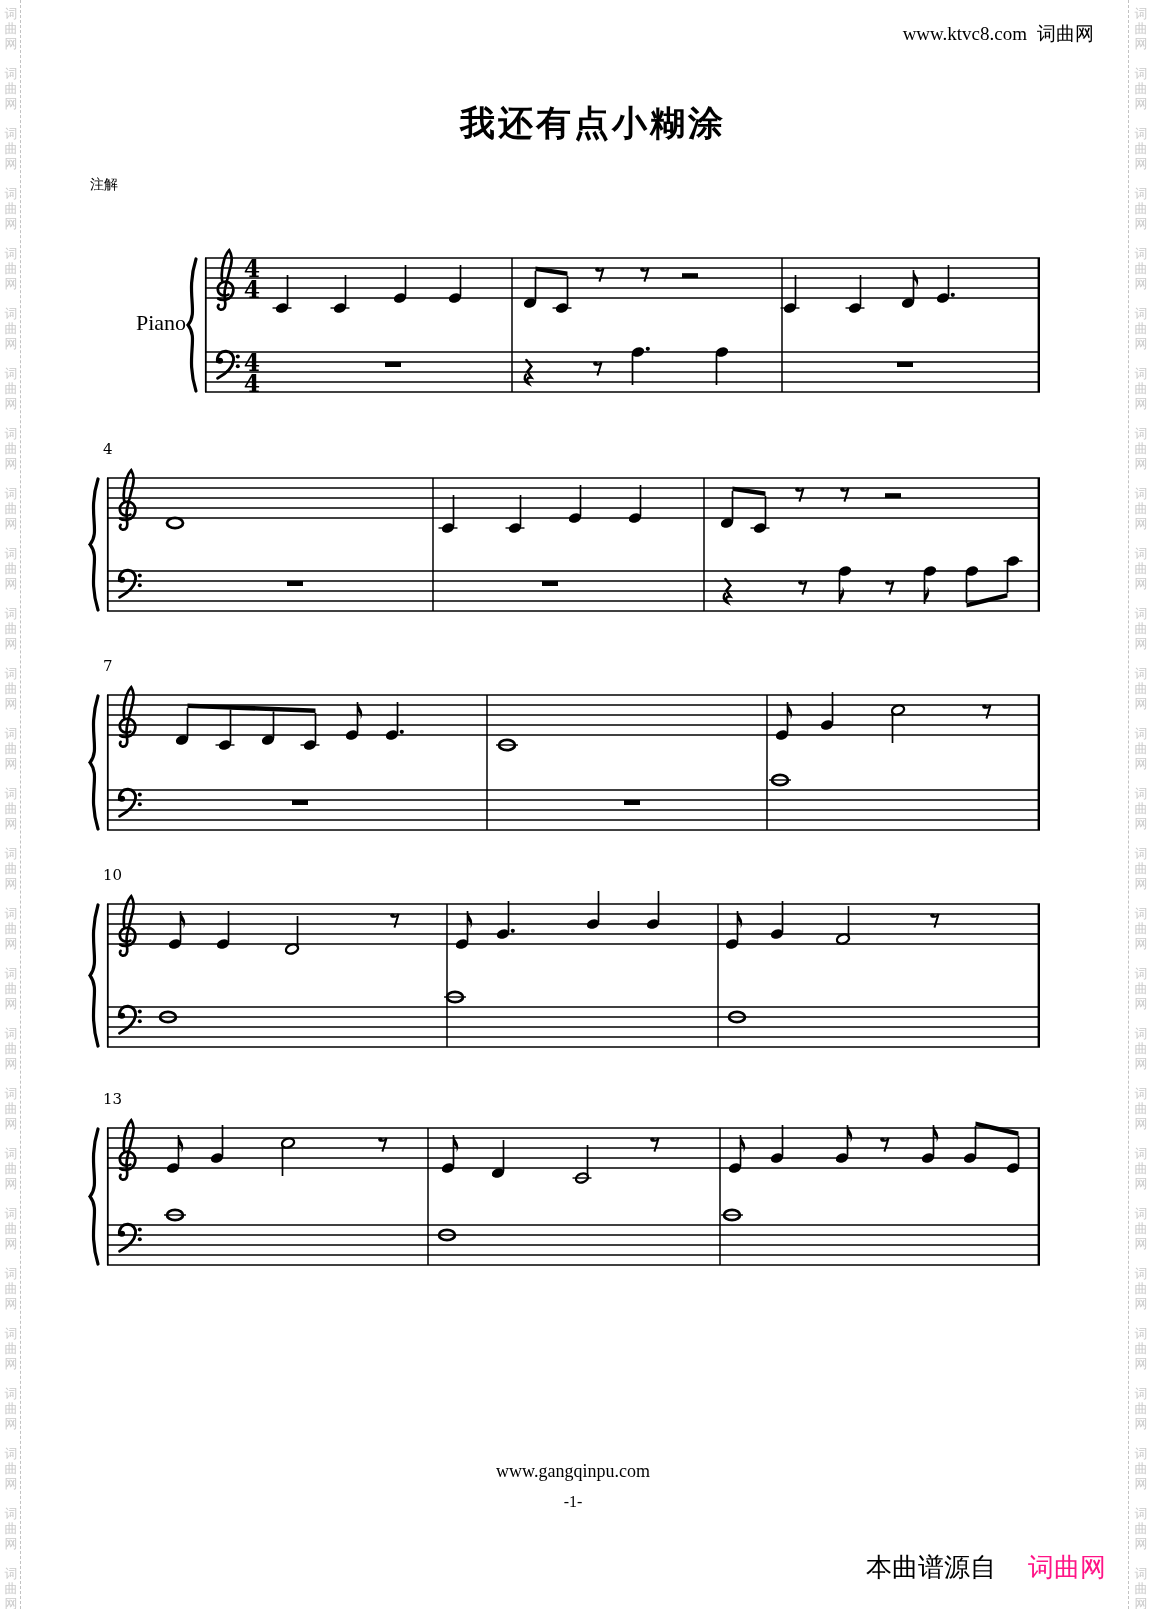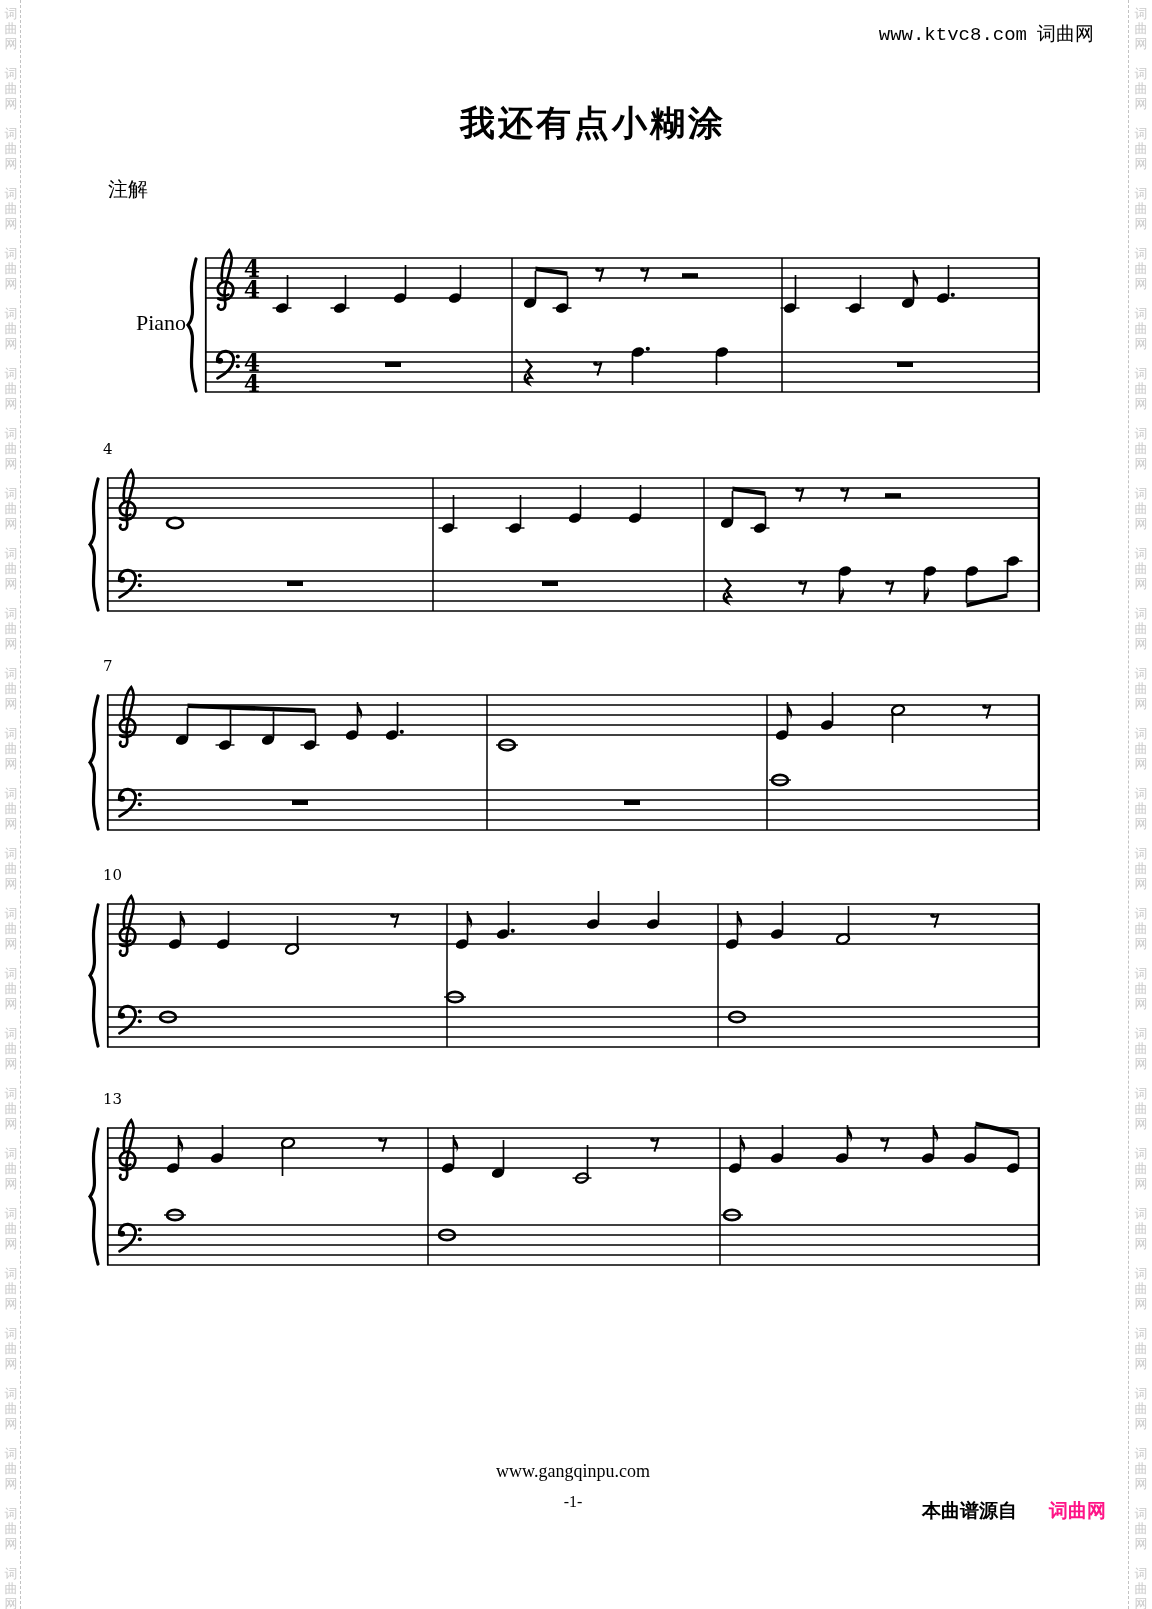--- a/index.html
+++ b/index.html
@@ -3,28 +3,28 @@
 <meta charset="utf-8">
 <style>
   html,body{margin:0;padding:0}
   body{width:1152px;height:1609px;background:#fff;position:relative;overflow:hidden;
        font-family:"Liberation Serif","DejaVu Serif",serif;color:#000}
   .page{position:absolute;left:0;top:0;width:1152px;height:1609px;background:#fff}
   #score{position:absolute;left:0;top:0}
   .title{position:absolute;left:4px;top:84px;width:1146px;text-align:center;
          font-size:35px;font-weight:bold;margin:16px;letter-spacing:3px}
   .header-right{position:absolute;top:21px;right:58px;font-size:19px;white-space:nowrap}
-  .header-right .mono{font-family:Liberation Mono, monospace}
+  .header-right .mono{font-family:Liberation Serif, serif}
   .header-right .hdr-site{margin-left:10px;font-family:"Liberation Sans","DejaVu Sans",sans-serif}
   .credits{position:absolute;top:150px;right:112px;text-align:right;font-size:19px;line-height:28.5px}
-  .annotation{position:absolute;left:108px;top:176px;font-size:20px}
+  .annotation{position:absolute;left:90px;top:176px;font-size:14px}
   .piano-label{position:absolute;left:136px;top:310px;font-size:22px}
   .footer-url{position:absolute;top:1461px;left:0;width:1146px;text-align:center;font-size:18px}
   .footer-page{position:absolute;top:1493px;left:0;width:1146px;text-align:center;font-size:16px}
-  .source-line{position:absolute;top:1498px;right:46px;font-size:19px;font-weight:bold;
+  .source-line{position:absolute;top:1550px;right:46px;font-size:26px;font-weight:normal;
                font-family:"Liberation Sans","DejaVu Sans",sans-serif;white-space:nowrap}
   .source-line .pink{margin-left:32px}
   .wm-col{position:absolute;top:6px;width:16px;text-align:center;font-size:13px;line-height:15px;
           font-family:"Liberation Sans","DejaVu Sans",sans-serif}
   .wm-left{left:3px}
   .wm-right{left:1133px}
   .wm-gap{height:15px}
   .dash-line{position:absolute;top:0;height:1609px;width:0;border-left:1px dashed #c2c2c2}
   .dash-left{left:20px}
   .dash-right{left:1128px}

